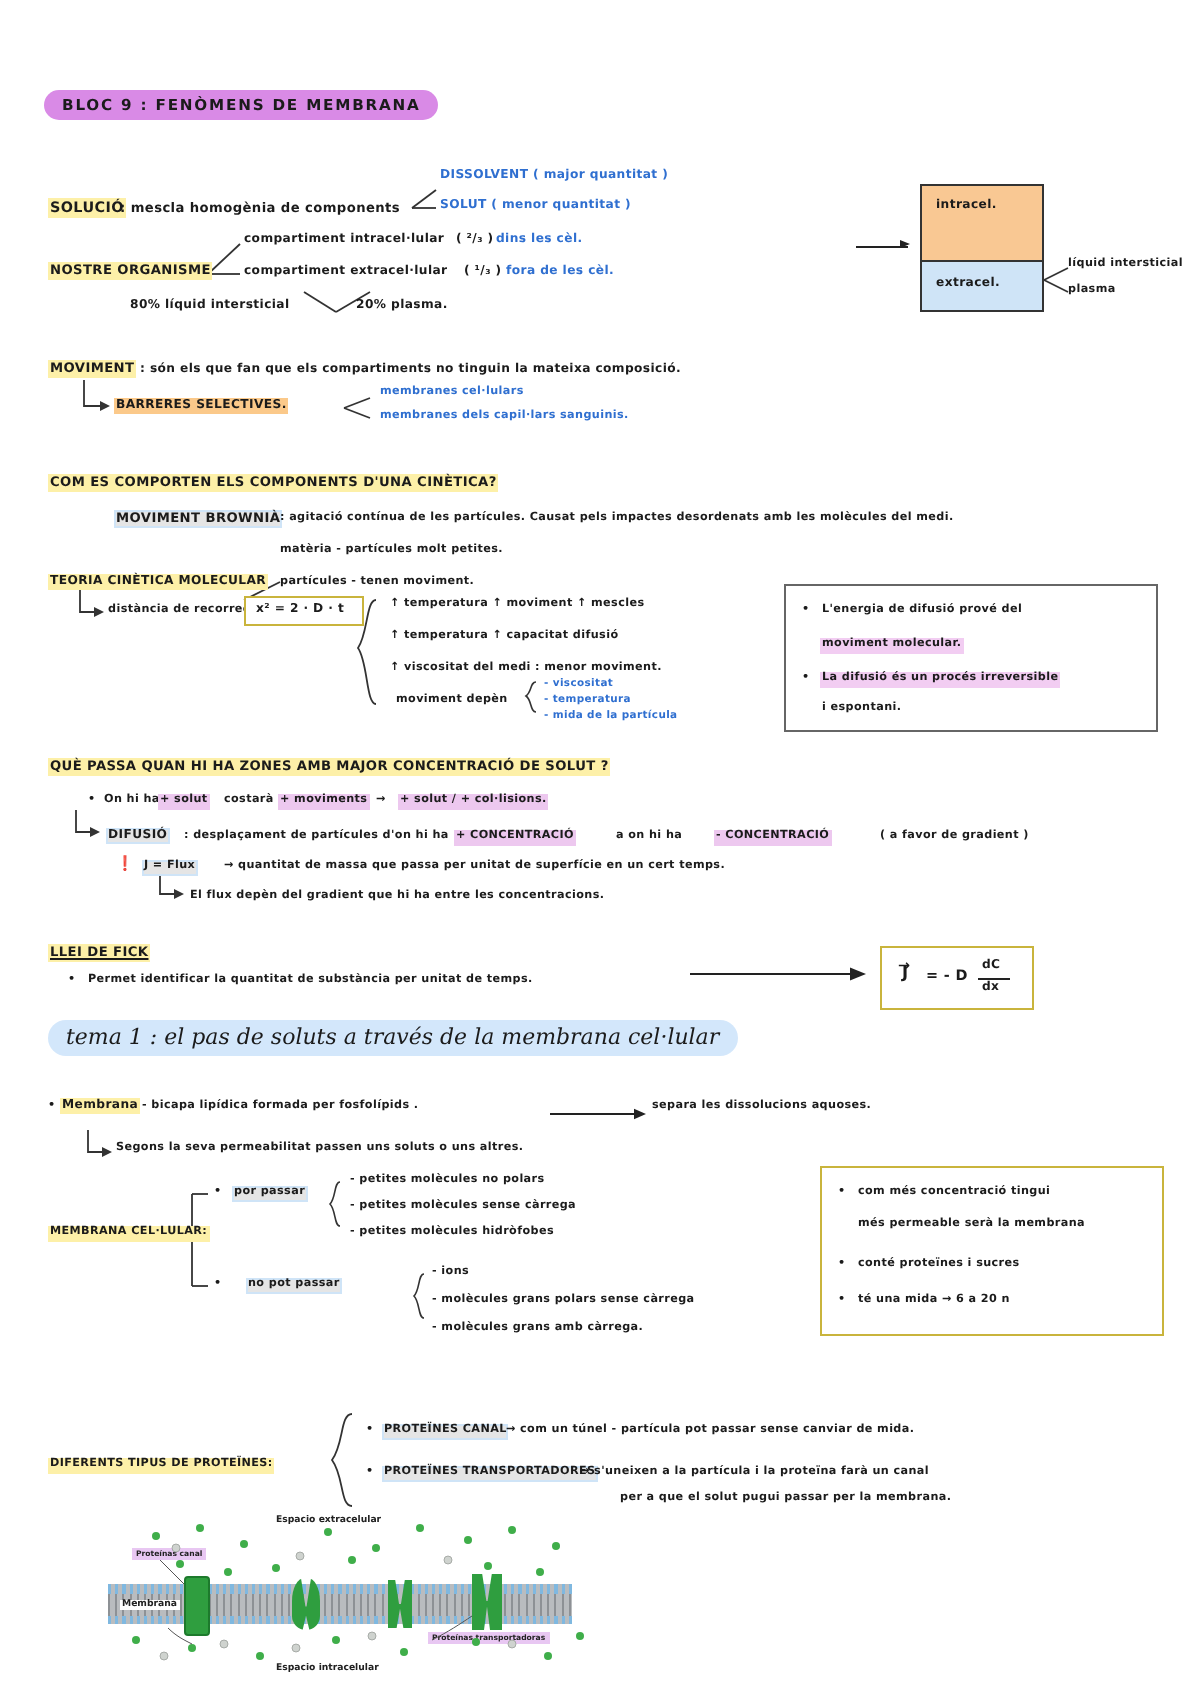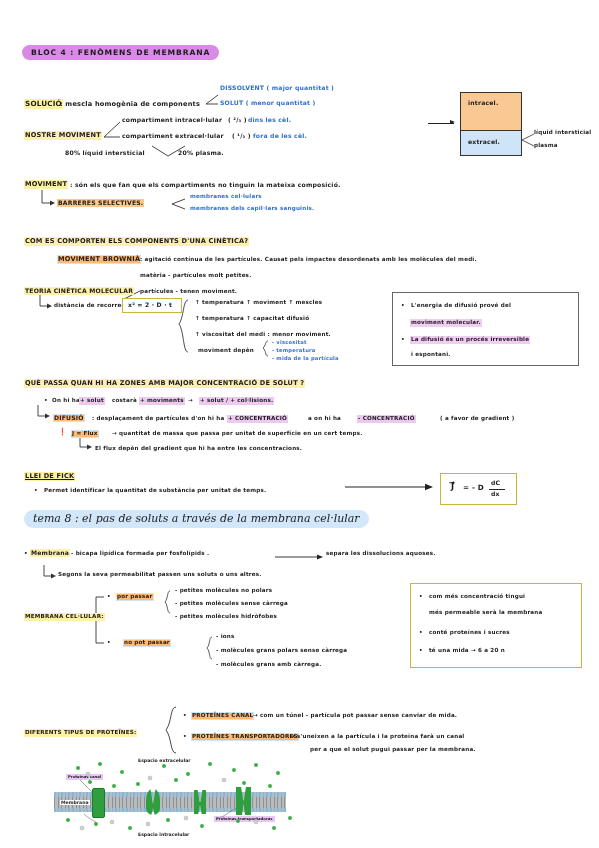--- a/index.html
+++ b/index.html
@@ -20,21 +20,21 @@
   .sz5{font-size:5.2px;}
   .sz55{font-size:5.6px;}
   .sz6{font-size:6.1px;}
   .sz65{font-size:6.6px;}
   .sz7{font-size:7.2px;}
   .sz8{font-size:8.2px;}
   .blue{color:#2f6fd0;}
 
   
   .hl-y{background:#fdf0a8;box-shadow:0 0 0 1px #fdf0a8;}
-  .hl-b{background:#fdba74;box-shadow:0 0 0 1px #cfe4f7;}
+  .hl-b{background:#e5e5e5;box-shadow:0 0 0 1px #cfe4f7;}
   .hl-o{background:#fbc98a;box-shadow:0 0 0 1px #fbc98a;}
   .hl-p{background:#edc8ef;box-shadow:0 0 0 1px #edc8ef;}
   .hl-pk{background:#f2cdf2;box-shadow:0 0 0 1px #f2cdf2;}
   .hl-lb{background:#d3e7fb;box-shadow:0 0 0 1px #d3e7fb;}
 
   
   .logo{
     position:absolute;left:248px;top:8px;width:130px;height:34px;
   }
   .logo-script{
@@ -133,29 +133,29 @@
     <path d="M170,591 C167,591 168,599 165,602 C168,605 167,613 170,613" stroke="#333" stroke-width="0.8" fill="none"></path>
 
     <path d="M212,637 C209,637 210,645 207,648 C210,651 209,659 212,659" stroke="#333" stroke-width="0.8" fill="none"></path>
 
     <path d="M176,707 C170,707 172,722 166,730 C172,738 170,753 176,753" stroke="#333" stroke-width="0.9" fill="none"></path>
   </svg>
 
   <div class="logo">
   </div>
 
-  <div class="title-pill">BLOC 4 : FENÒMENS DE MEMBRANA</div>
+  <div class="title-pill">BLOC 9 : FENÒMENS DE MEMBRANA</div>
 
   <span class="t hand sz7 hl-y" style="left:25px;top:100px;">SOLUCIÓ</span>
   <span class="t hand sz65" style="left:60px;top:101px;">: mescla homogènia de components</span>
 
   <span class="t hand sz6 blue" style="left:220px;top:85px;">DISSOLVENT ( major quantitat )</span>
   <span class="t hand sz6 blue" style="left:220px;top:100px;">SOLUT ( menor quantitat )</span>
 
-  <span class="t hand sz65 hl-y" style="left:25px;top:132px;">NOSTRE MOVIMENT</span>
+  <span class="t hand sz65 hl-y" style="left:25px;top:132px;">NOSTRE ORGANISME</span>
 
   <span class="t hand sz6" style="left:122px;top:117px;">compartiment intracel·lular</span>
   <span class="t hand sz6" style="left:228px;top:117px;">( ²/₃ )</span>
   <span class="t hand sz6 blue" style="left:248px;top:117px;">dins les cèl.</span>
 
   <span class="t hand sz6" style="left:122px;top:133px;">compartiment extracel·lular</span>
   <span class="t hand sz6" style="left:232px;top:133px;">( ¹/₃ )</span>
   <span class="t hand sz6 blue" style="left:253px;top:133px;">fora de les cèl.</span>
 
   <span class="t hand sz6" style="left:65px;top:150px;">80% líquid intersticial</span>
@@ -244,21 +244,21 @@
   <div class="box-y" style="left:440px;top:473px;width:75px;height:30px;">
     <span class="t hand sz8" style="left:10px;top:8px;">J</span>
     <span class="t hand sz7" style="left:8px;top:5px;">→</span>
     <span class="t hand sz7" style="left:22px;top:10px;">= - D</span>
     <span class="t hand sz6" style="left:50px;top:6px;">dC</span>
     <span class="t" style="left:48px;top:15px;width:16px;height:1px;background:#222;"></span>
     <span class="t hand sz6" style="left:50px;top:17px;">dx</span>
   </div>
 
   <div class="t hl-lb" style="left:25px;top:511px;padding:2px 8px;border-radius:8px;
-       font-family:'DejaVu Serif', serif;font-style:italic;font-size:11px;color:#1b1b1b;">tema 8 : el pas de soluts a través de la membrana cel·lular</div>
+       font-family:'DejaVu Serif', serif;font-style:italic;font-size:11px;color:#1b1b1b;">tema 1 : el pas de soluts a través de la membrana cel·lular</div>
 
   <span class="t hand sz55" style="left:24px;top:551px;">•</span>
   <span class="t hand sz6 hl-y" style="left:31px;top:550px;">Membrana</span>
   <span class="t hand sz55" style="left:71px;top:551px;">- bicapa lipídica formada per fosfolípids .</span>
   <span class="t hand sz55" style="left:326px;top:551px;">separa les dissolucions aquoses.</span>
 
   <span class="t hand sz55" style="left:58px;top:572px;">Segons la seva permeabilitat passen uns soluts o uns altres.</span>
 
   <span class="t hand sz55 hl-y" style="left:25px;top:614px;">MEMBRANA CEL·LULAR:</span>
 

